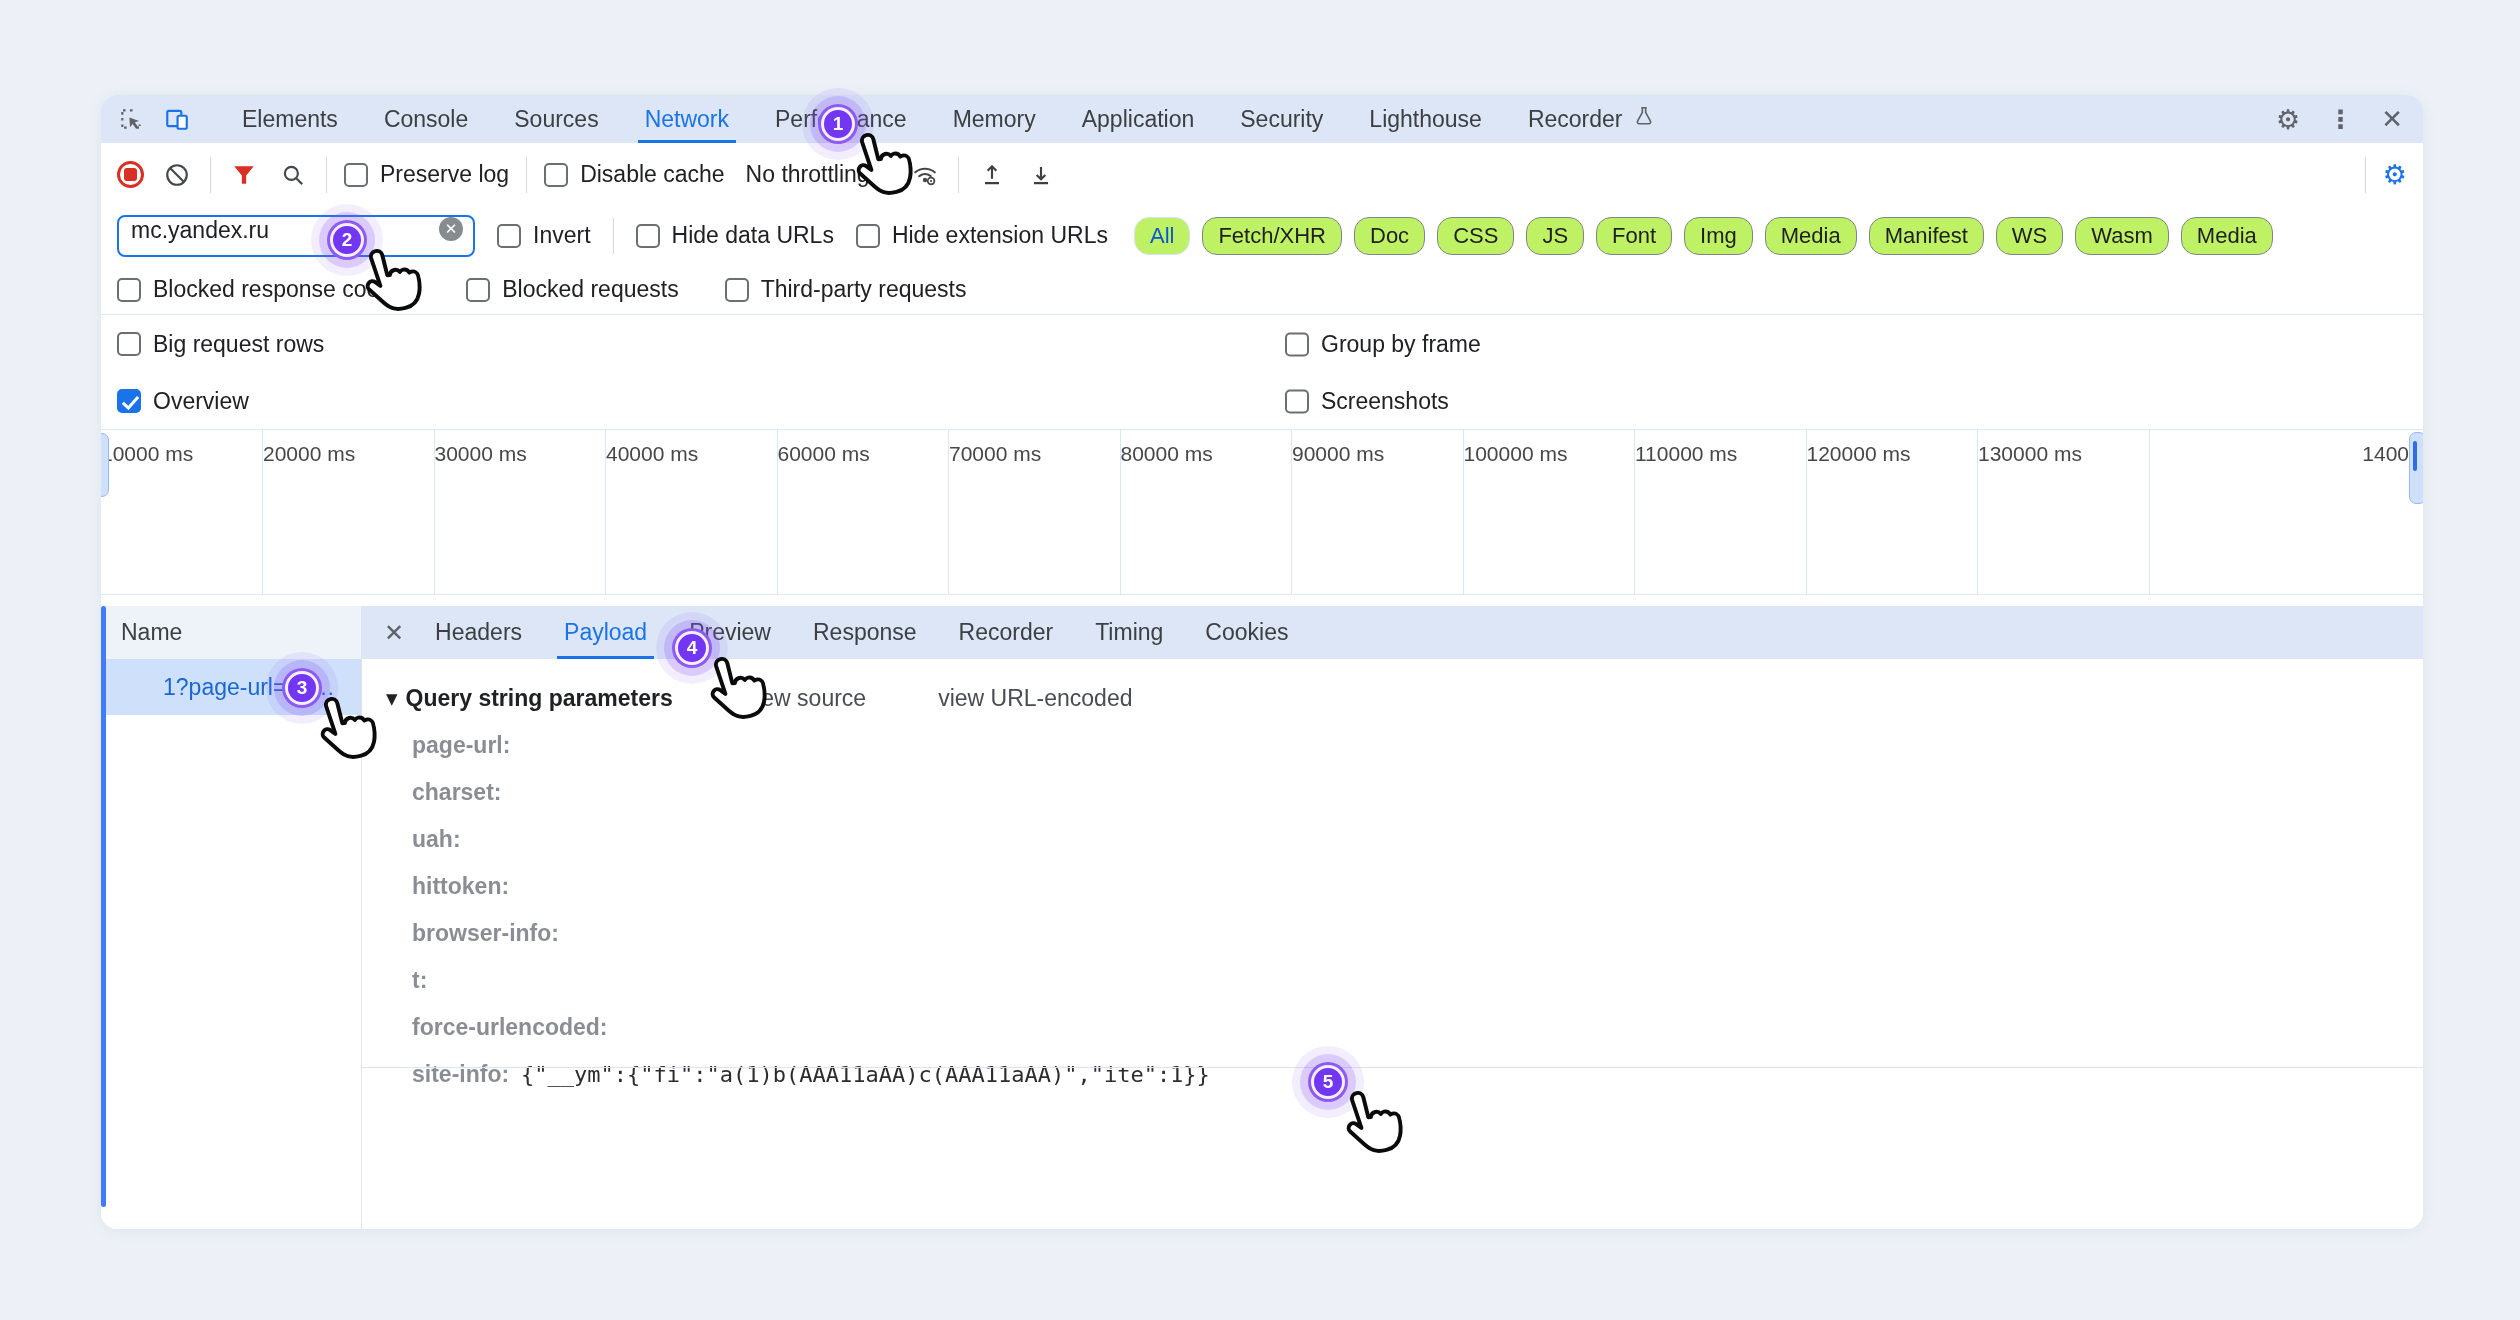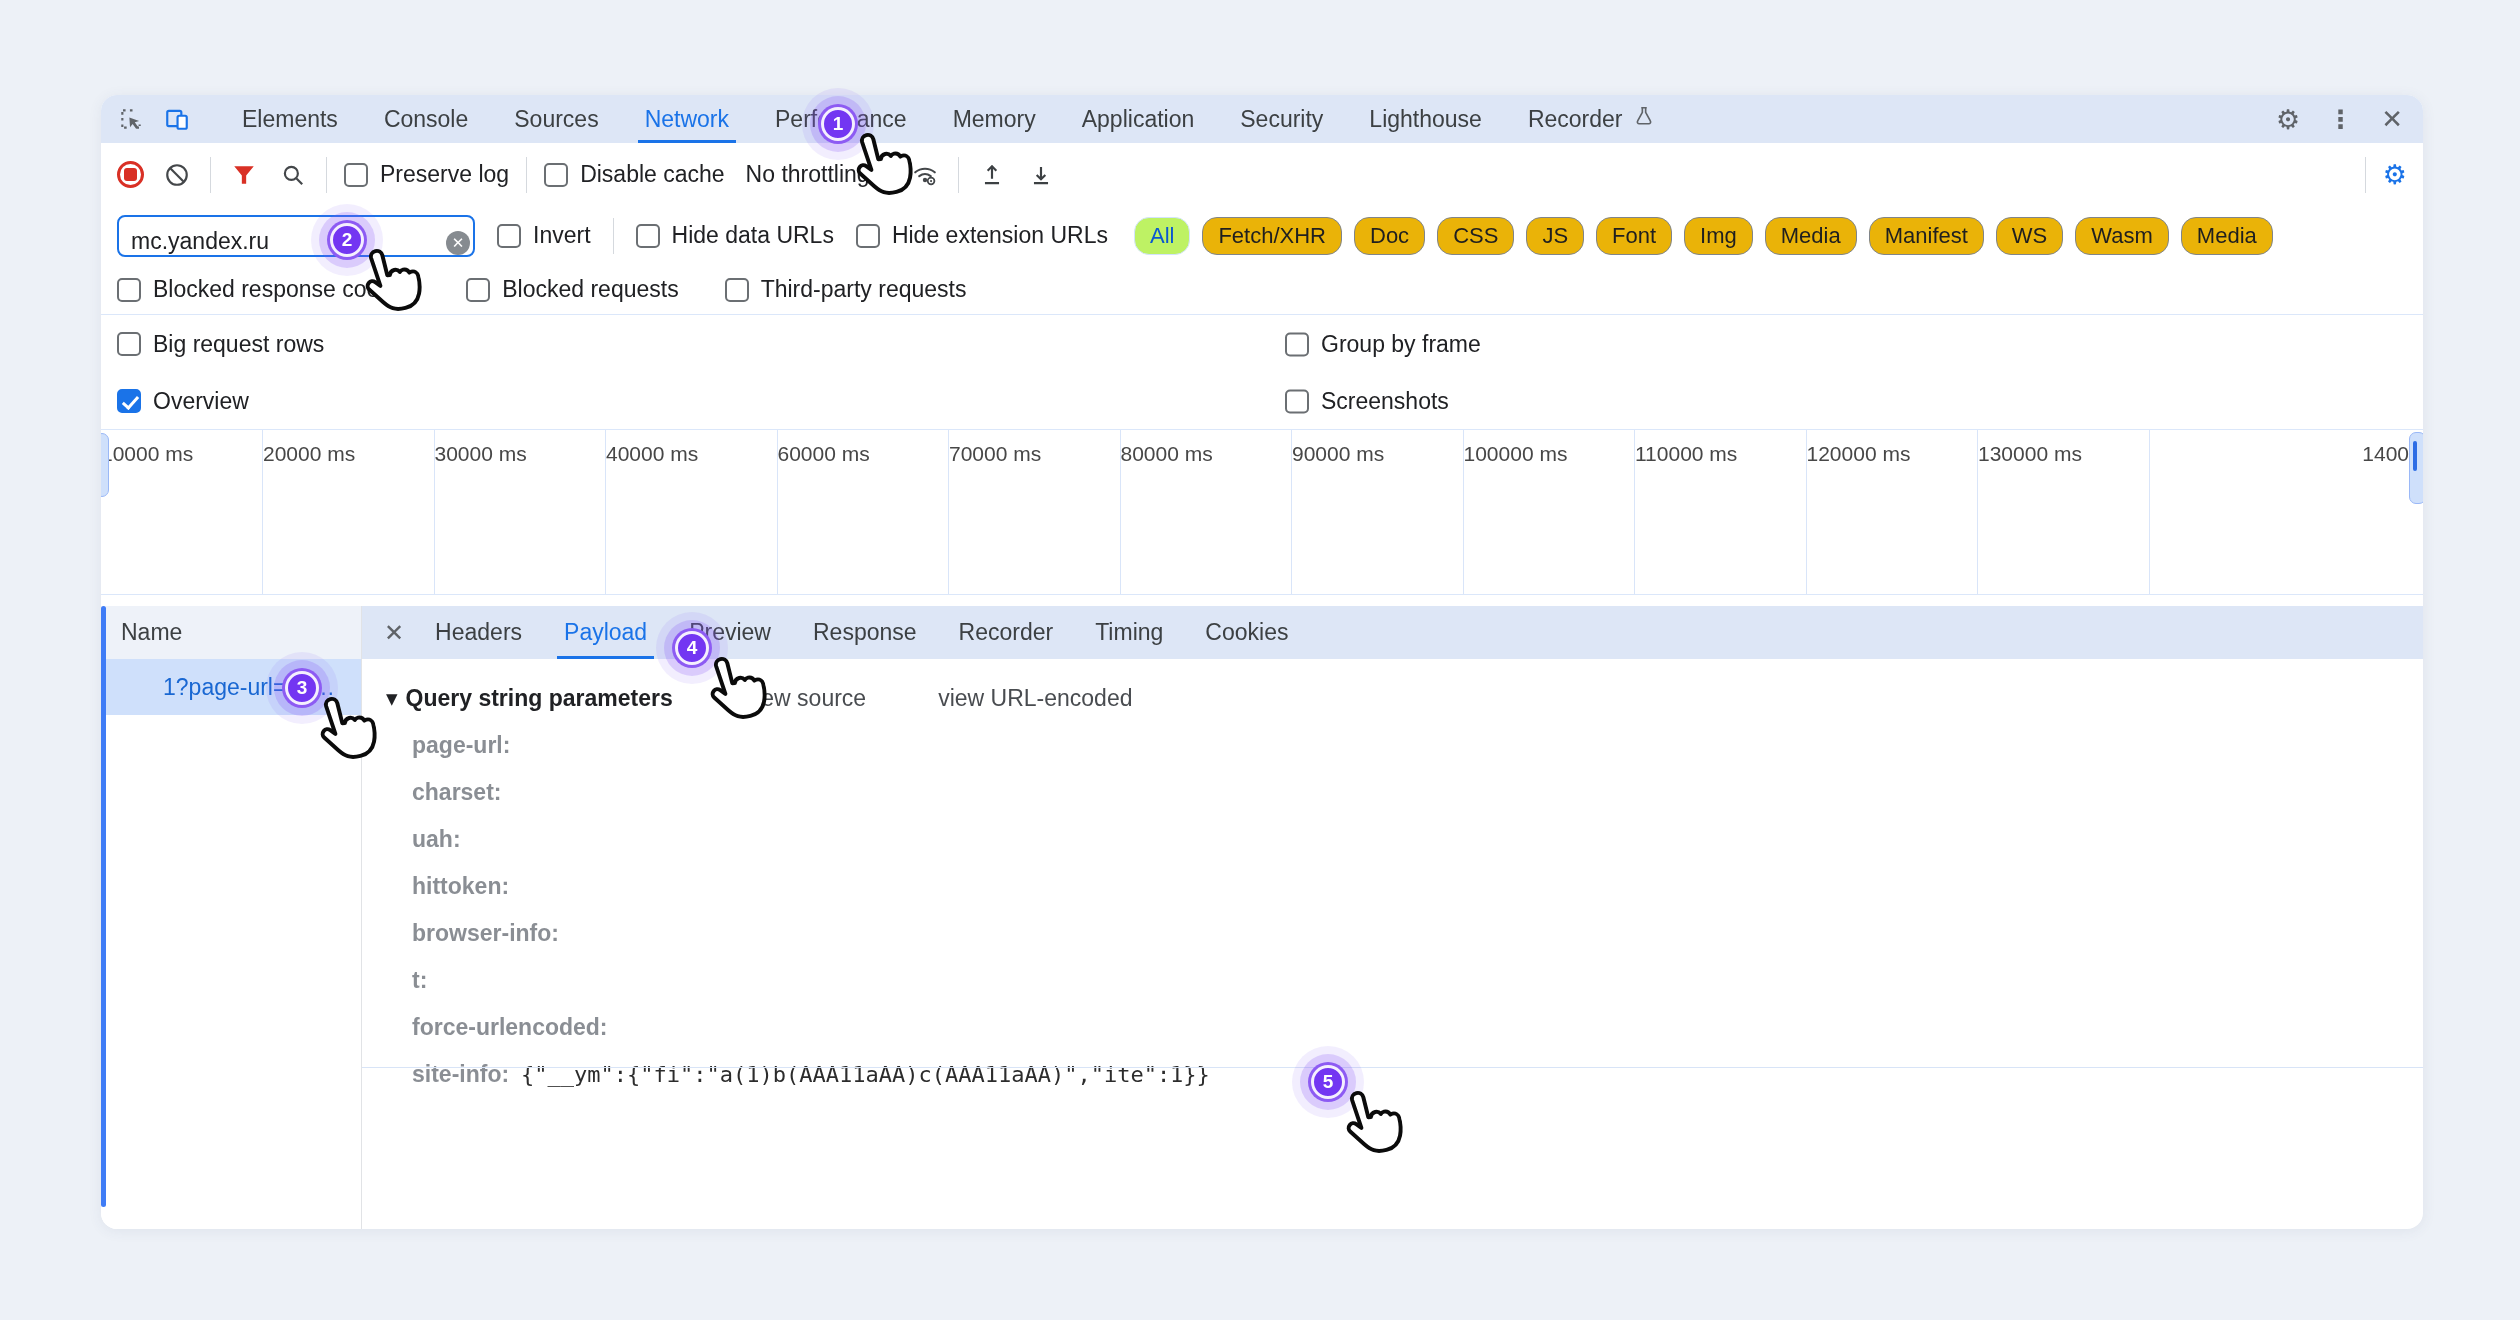--- a/index.html
+++ b/index.html
@@ -35,25 +35,25 @@
   .record::after { content:""; width: 13px; height: 13px; background:#d93025; border-radius: 3px; }
   .cb { width: 24px; height: 24px; border: 2.2px solid #6b6f73; border-radius: 5px; background: #fff; flex: none; }
   .cb.checked { background: #1a73e8; border-color: #1a73e8; position: relative; }
   .cb.checked::after { content:""; position:absolute; left: 7px; top: 2px; width: 6px; height: 13px; border: solid #fff; border-width: 0 3px 3px 0; transform: rotate(42deg); }
   .cblabel { display: flex; align-items: center; gap: 12px; font-size: 23px; color: #202124; white-space: nowrap; }
   .throttle { display: flex; align-items: center; gap: 14px; font-size: 23px; color: #202124; margin-left: 4px; }
   .caret { font-size: 17px; color: #5f6368; font-family: "DejaVu Sans", sans-serif; }
 
   
   .filterrow { height: 59px; display: flex; align-items: center; padding: 0 16px; gap: 22px; }
-  .filterbox { width: 358px; height: 42px; border: 2.5px solid #1a73e8; border-radius: 8px; display: flex; align-items: flex-end; padding: 0 3px 0 12px; gap: 8px; }
+  .filterbox { width: 358px; height: 42px; border: 2.5px solid #1a73e8; border-radius: 8px; display: flex; align-items: flex-start; padding: 0 10px 0 12px; gap: 8px; }
   .filterbox input { flex: 1; min-width: 0; border: none; outline: none; font-size: 23px; color: #202124; font-family: "Liberation Sans", sans-serif; background: transparent; }
   .clearbtn { width: 24px; height: 24px; border-radius: 50%; background: #868b90; color: #fff; font-size: 15px; display:flex; align-items:center; justify-content:center; font-family:"DejaVu Sans",sans-serif; }
   .chips { display: flex; align-items: center; gap: 12px; margin-left: 4px; }
-  .chip { font-size: 22px; color: #1f1f1f; border: 1.6px solid #80858a; border-radius: 15px; padding: 5px 15px; white-space: nowrap; background: #eab308; }
+  .chip { font-size: 22px; color: #1f1f1f; border: 1.6px solid #80858a; border-radius: 15px; padding: 5px 15px; white-space: nowrap; background: #bef264; }
   .chip.selected { background: #bef264; border-color: #d3e3fd; color: #0b57d0; }
 
   
   .blockedrow { height: 50px; display: flex; align-items: center; gap: 46px; padding: 0 16px; border-bottom: 1px solid #dbe7fa; }
   .bigrow { height: 58px; position: relative; display: flex; align-items: center; padding: 0 16px; }
   .overviewrow { height: 56px; position: relative; display: flex; align-items: center; padding: 0 16px; }
   .rightcol { position: absolute; left: 1184px; top: 50%; transform: translateY(-50%); }
 
   
   .timeline { height: 166px; border-top: 1px solid #dbe7fa; border-bottom: 1px solid #dbe7fa; display: flex; position: relative; overflow: hidden; }

